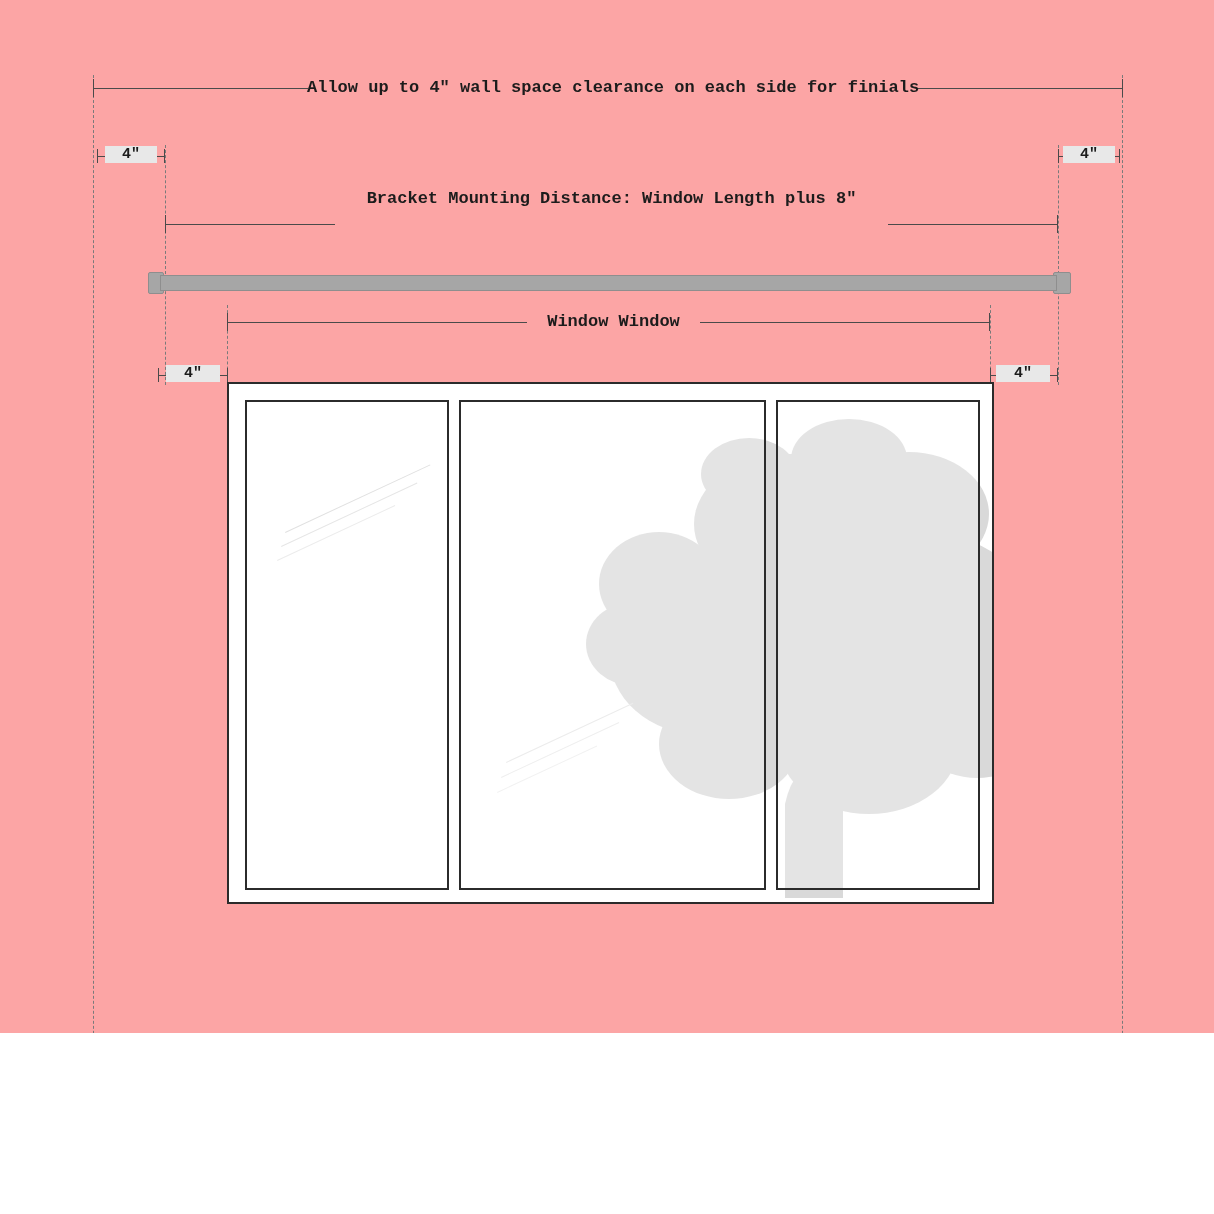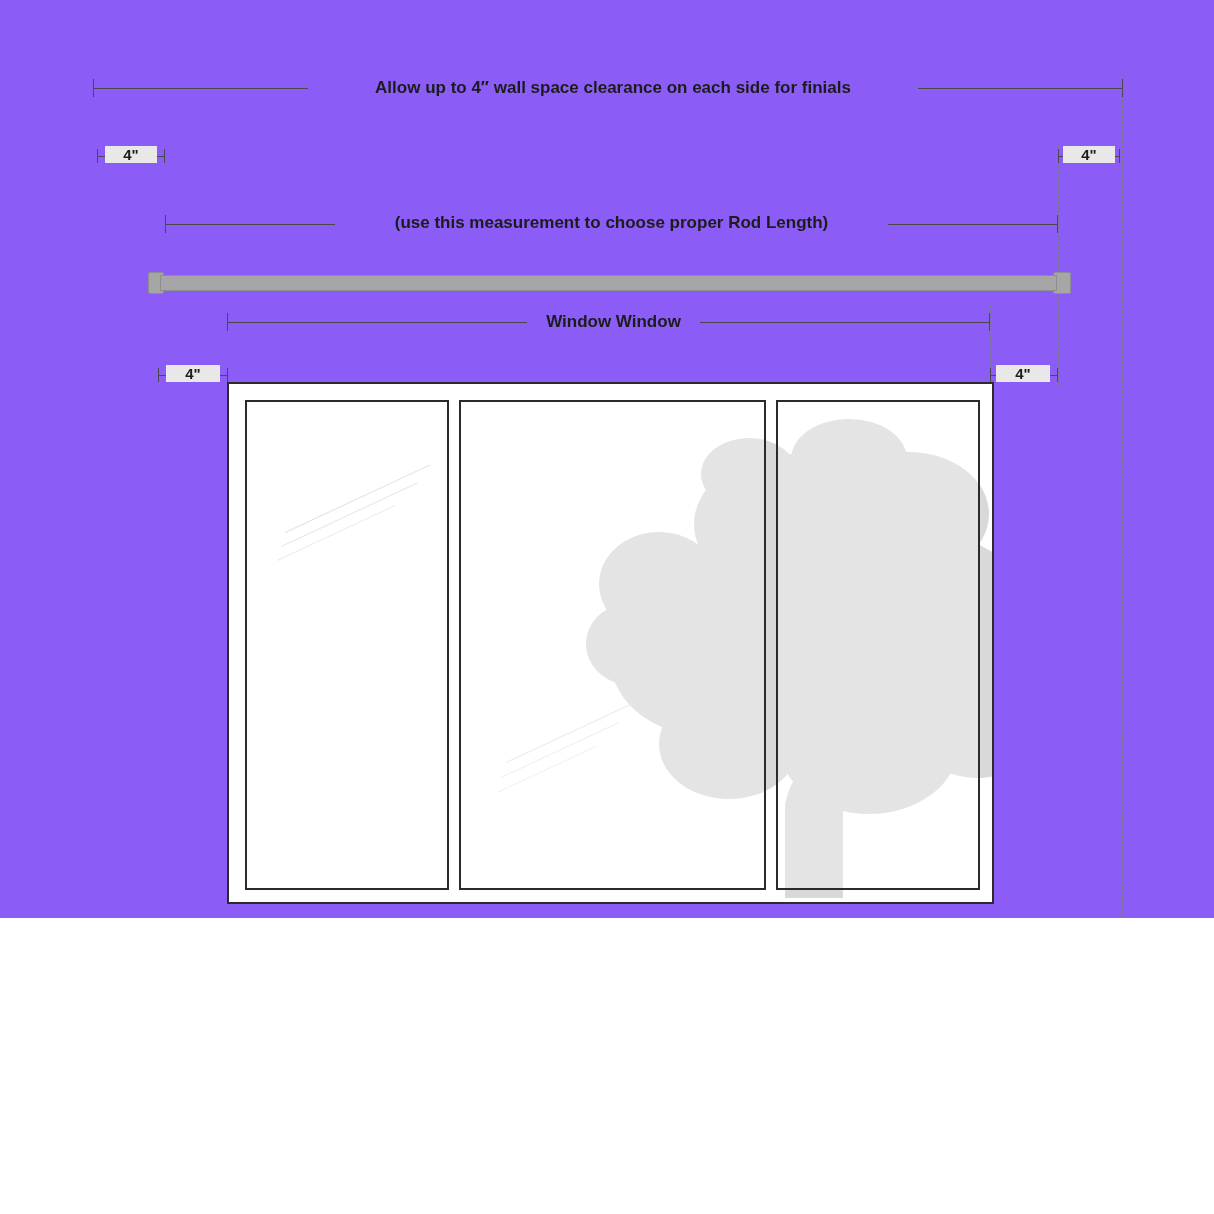--- a/index.html
+++ b/index.html
@@ -3,23 +3,23 @@
 <meta charset="utf-8">
 <style>
   html, body {
     margin: 0;
     padding: 0;
     background: #ffffff;
   }
   #stage {
     position: relative;
     width: 1214px;
-    height: 918px;
-    background: #8b5cf6;
-    font-family: Liberation Sans, sans-serif;
+    height: 1033px;
+    background: #fca5a5;
+    font-family: Liberation Mono, monospace;
     overflow: hidden;
   }
 
   
   .vline {
     position: absolute;
     width: 0;
     border-left: 1px dashed #7a7a7a;
   }
   .hline {
@@ -116,21 +116,21 @@
   <div class="hline" style="left:1058px; top:156px; width:62px;"></div>
   <div class="tick" style="left:1058px; top:149px; height:14px;"></div>
   <div class="tick" style="left:1119px; top:149px; height:14px;"></div>
   <div class="label small" style="left:1063px; top:146px; width:52px; background:#e8e8e8;">4"</div>
 
   <div class="hline" style="left:165px; top:224px; width:170px;"></div>
   <div class="hline" style="left:888px; top:224px; width:170px;"></div>
   <div class="tick" style="left:165px; top:215px; height:18px;"></div>
   <div class="tick" style="left:1057px; top:215px; height:18px;"></div>
 
-  <div class="label big" style="left:335px; top:213px; width:553px;">(use this measurement to choose proper Rod Length)</div>
+  <div class="label big" style="left:335px; top:189px; width:553px;">Bracket Mounting Distance: Window Length plus 8″</div>
 
   <div class="rod-cap" style="left:148px; top:272px; width:14px; height:20px; border-radius:2px;"></div>
   <div class="rod-cap" style="left:1053px; top:272px; width:16px; height:20px; border-radius:2px;"></div>
   <div class="rod-bar" style="left:160px; top:275px; width:895px; height:14px;"></div>
 
   <div class="hline" style="left:227px; top:322px; width:300px;"></div>
   <div class="hline" style="left:700px; top:322px; width:290px;"></div>
   <div class="tick" style="left:227px; top:313px; height:18px;"></div>
   <div class="tick" style="left:989px; top:313px; height:18px;"></div>
   <div class="label big" style="left:527px; top:312px; width:173px;">Window Window</div>

